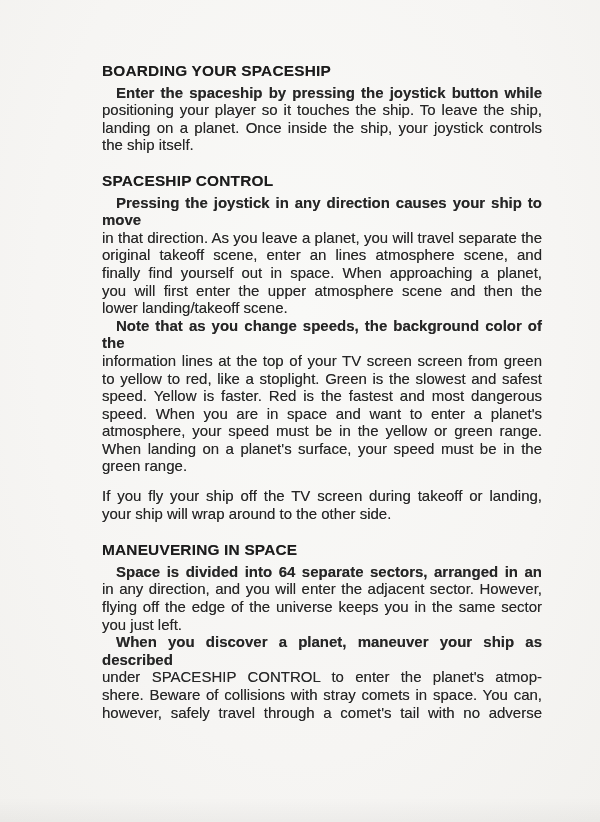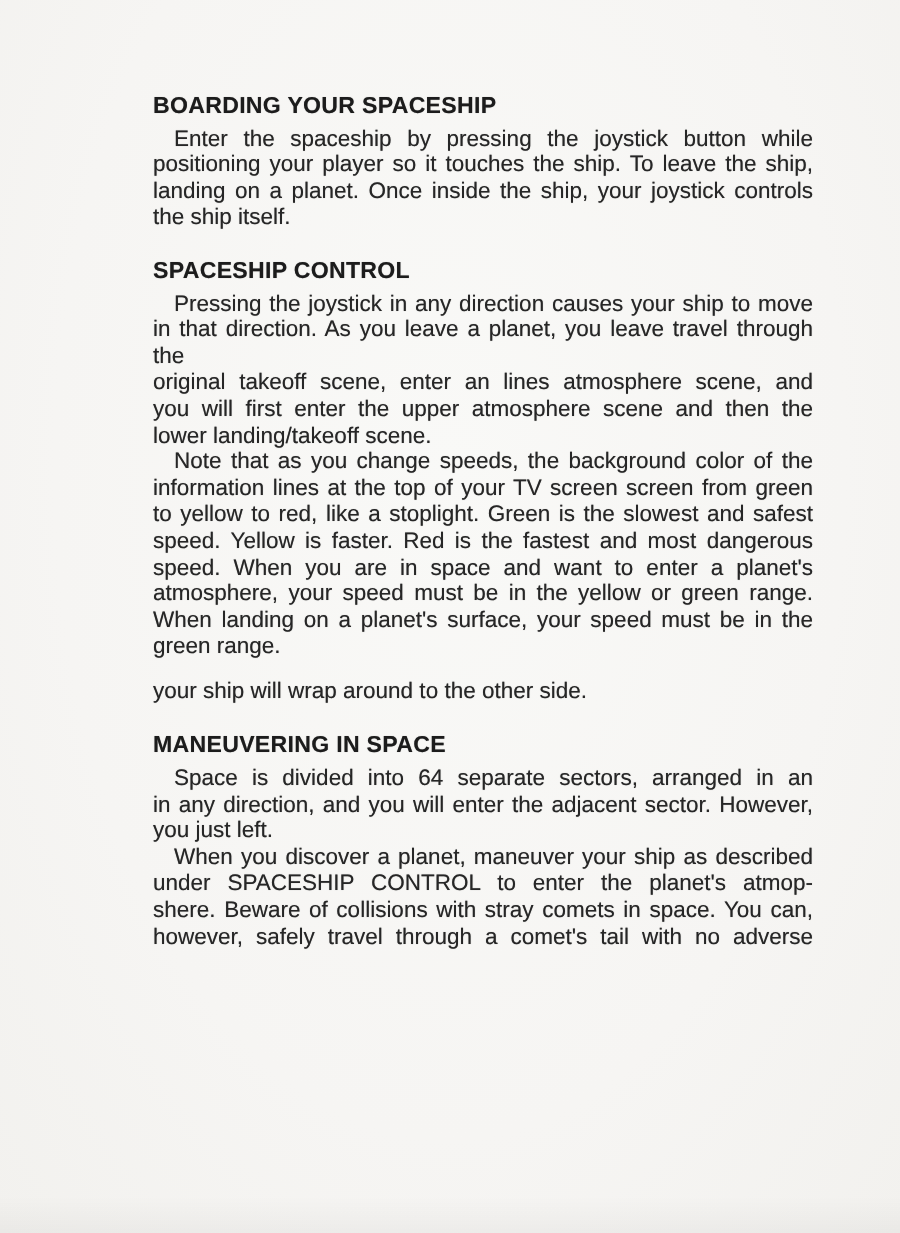--- a/index.html
+++ b/index.html
@@ -42,66 +42,69 @@
   }
   .para { margin: 0; }
   .line {
     text-align: justify;
     text-align-last: justify;
   }
   .line.last {
     text-align: center;
     text-align-last: left;
   }
-  .line.indent { text-indent: 14px; }
+  .line.indent { text-indent: 14px; font-weight: bold; }
 </style>
 </head>
 <body>
 
 <main class="page">
   <div class="content" id="content">
       <section>
         <h2 class="heading">BOARDING YOUR SPACESHIP</h2>
         <div class="para">
           <div class="line indent">Enter the spaceship by pressing the joystick button while</div>
           <div class="line">positioning your player so it touches the ship. To leave the ship,</div>
           <div class="line">landing on a planet. Once inside the ship, your joystick controls</div>
           <div class="line last">the ship itself.</div>
         </div>
       </section>
       <section>
         <h2 class="heading">SPACESHIP CONTROL</h2>
         <div class="para">
           <div class="line indent">Pressing the joystick in any direction causes your ship to move</div>
-          <div class="line">in that direction. As you leave a planet, you leave travel through the</div>
+          <div class="line">in that direction. As you leave a planet, you will travel separate the</div>
           <div class="line">original takeoff scene, enter an lines atmosphere scene, and</div>
+          <div class="line">finally find yourself out in space. When approaching a planet,</div>
           <div class="line">you will first enter the upper atmosphere scene and then the</div>
           <div class="line last">lower landing/takeoff scene.</div>
         </div>
         <div class="para">
           <div class="line indent">Note that as you change speeds, the background color of the</div>
           <div class="line">information lines at the top of your TV screen screen from green</div>
           <div class="line">to yellow to red, like a stoplight. Green is the slowest and safest</div>
           <div class="line">speed. Yellow is faster. Red is the fastest and most dangerous</div>
           <div class="line">speed. When you are in space and want to enter a planet's</div>
           <div class="line">atmosphere, your speed must be in the yellow or green range.</div>
           <div class="line">When landing on a planet's surface, your speed must be in the</div>
           <div class="line last">green range.</div>
         </div>
       </section>
       <section>
         <div class="para">
+          <div class="line">If you fly your ship off the TV screen during takeoff or landing,</div>
           <div class="line last">your ship will wrap around to the other side.</div>
         </div>
       </section>
       <section>
         <h2 class="heading">MANEUVERING IN SPACE</h2>
         <div class="para">
           <div class="line indent">Space is divided into 64 separate sectors, arranged in an</div>
           <div class="line">in any direction, and you will enter the adjacent sector. However,</div>
+          <div class="line">flying off the edge of the universe keeps you in the same sector</div>
           <div class="line last">you just left.</div>
         </div>
         <div class="para">
           <div class="line indent">When you discover a planet, maneuver your ship as described</div>
           <div class="line">under SPACESHIP CONTROL to enter the planet's atmop-</div>
           <div class="line">shere. Beware of collisions with stray comets in space. You can,</div>
           <div class="line">however, safely travel through a comet's tail with no adverse</div>
         </div>
       </section>
     </div>

